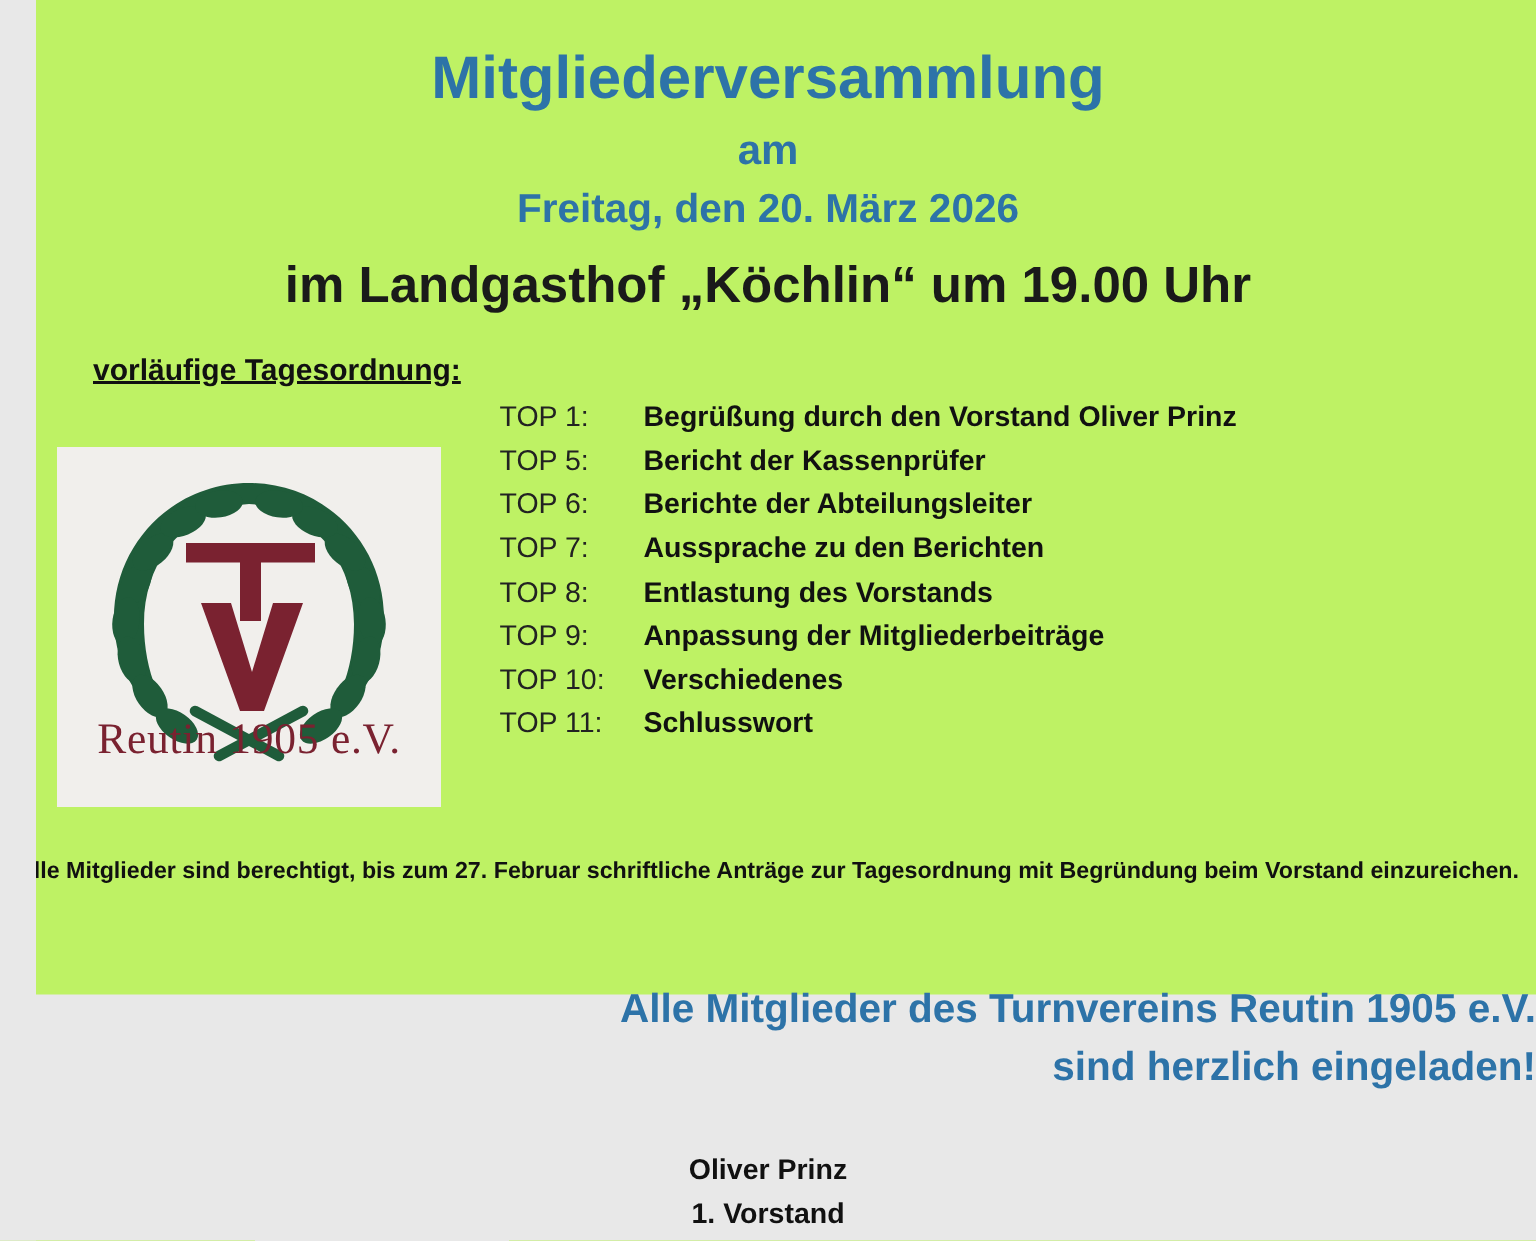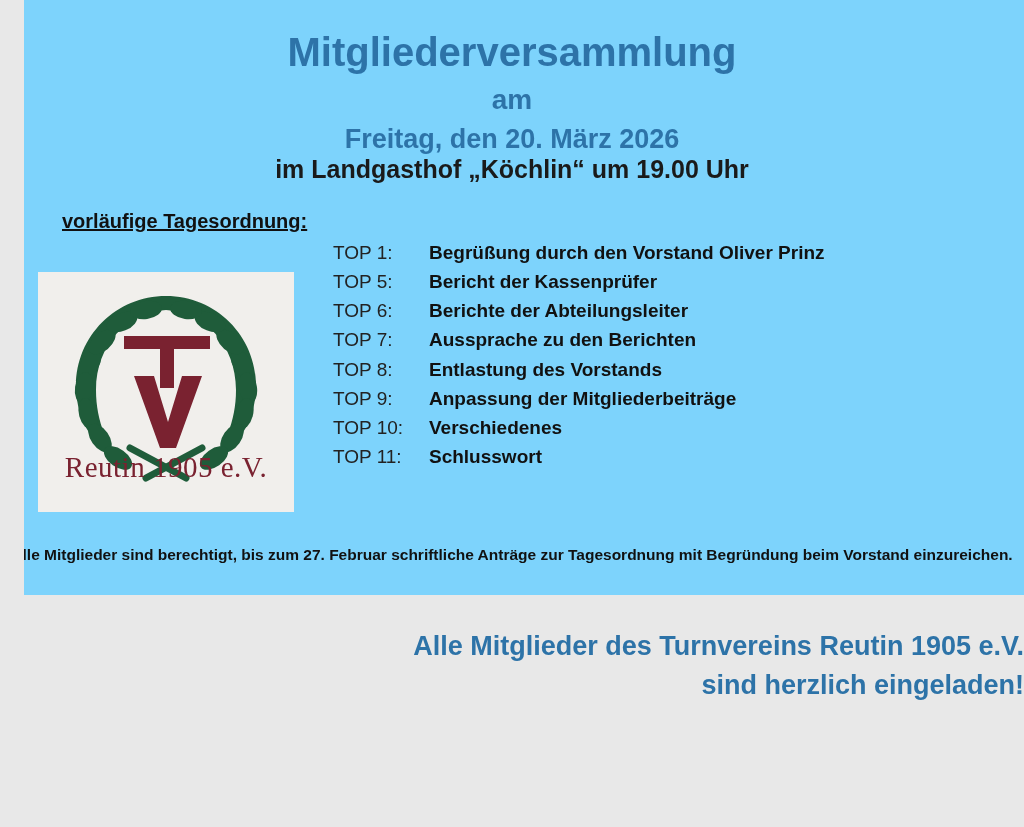--- a/index.html
+++ b/index.html
@@ -10,22 +10,22 @@
     width: 1024px;
     height: 827px;
     background: #e8e8e8;
     font-family: "Liberation Sans", sans-serif;
     overflow: hidden;
     position: relative;
   }
   .page {
     position: relative;
     width: 1024px;
-    height: 595px;
-    background: #7dd3fc;
+    height: 663px;
+    background: #bef264;
   }
   .left-strip {
     position: absolute;
     left: 0;
     top: 0;
     width: 24px;
     height: 827px;
     background: #e8e8e8;
   }
 
@@ -47,24 +47,24 @@
     color: #2d73a8;
     margin-top: 9px;
   }
   .subtitle-date {
     font-size: 27px;
     font-weight: bold;
     color: #2d73a8;
     margin-top: 8px;
   }
   .subtitle-place {
-    font-size: 25px;
+    font-size: 34px;
     font-weight: bold;
     color: #1a1a1a;
-    margin-top: 0;
+    margin-top: 16px;
   }
 
   
   .agenda-wrap {
     position: relative;
     margin-top: 26px;
     height: 330px;
   }
   .agenda-label {
     position: absolute;
@@ -248,13 +248,17 @@
     </div>
   </div>
 
   <div class="notice">Alle Mitglieder sind berechtigt, bis zum 27. Februar schriftliche Anträge zur Tagesordnung mit Begründung beim Vorstand einzureichen.</div>
 
   <div class="invite">
     <div>Alle Mitglieder des Turnvereins Reutin 1905 e.V.</div>
     <div>sind herzlich eingeladen!</div>
   </div>
 
+  <div class="signature">
+    <span class="sig-line">Oliver Prinz</span>
+    <span class="sig-line">1. Vorstand</span>
+  </div>
 </div>
 
 </body></html>

